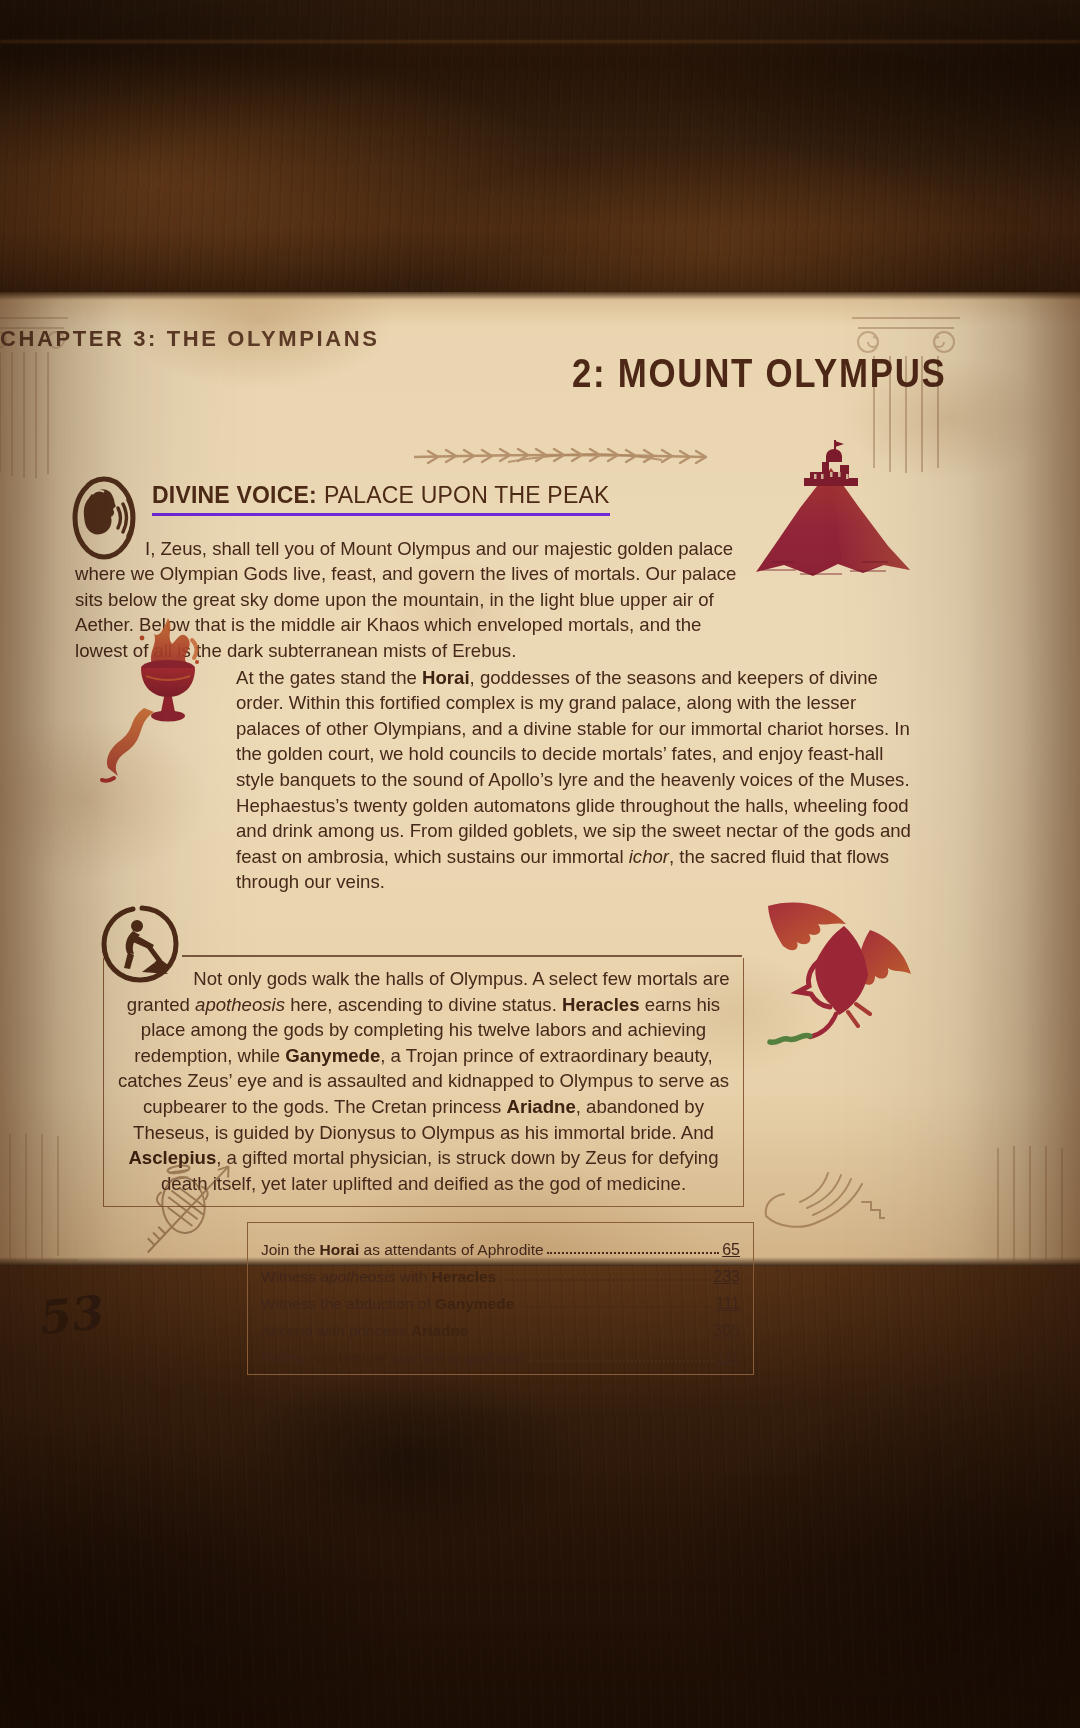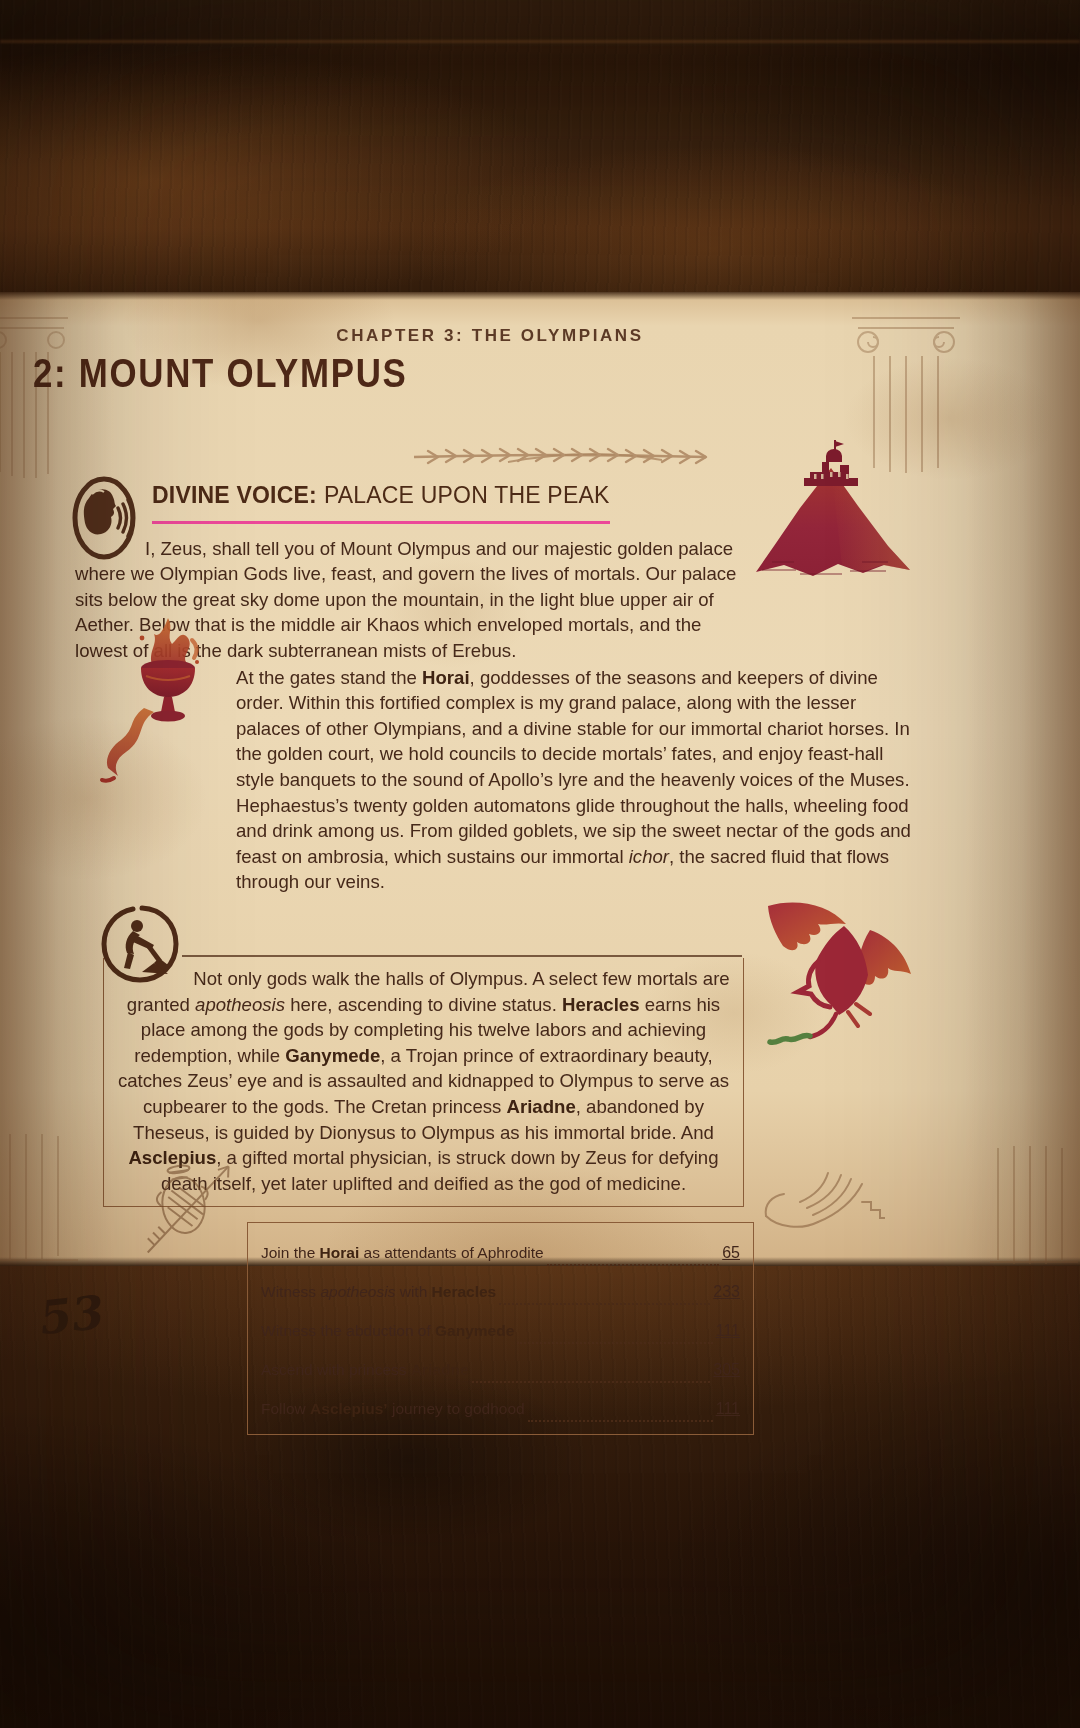--- a/index.html
+++ b/index.html
@@ -40,49 +40,49 @@
       linear-gradient(90deg, rgba(130,82,40,.48) 0, rgba(130,82,40,.10) 58px, transparent 115px, transparent 965px, rgba(130,82,40,.10) 1022px, rgba(130,82,40,.48) 100%),
       linear-gradient(180deg,#d8bb90 0,#e9d5b0 34px,#ecd9b6 45%,#e7d1aa 82%,#d2b287 100%);}
   .parchment::before{content:"";position:absolute;left:0;top:0;width:100%;height:8px;
     background:linear-gradient(180deg, rgba(56,32,14,.85), rgba(56,32,14,0));}
   .parchment::after{content:"";position:absolute;left:0;bottom:0;width:100%;height:9px;
     background:linear-gradient(0deg, rgba(46,26,11,.9), rgba(46,26,11,0));}
   .vignette{left:0;top:0;width:1080px;height:1728px;pointer-events:none;
     box-shadow:inset 0 0 190px 45px rgba(32,15,4,.42);}
 
   
-  .chapter{left:0;top:326px;width:980px;text-align:center;
-    font-size:17px;font-weight:600;letter-spacing:2.6px;color:#5c3a26;}
-  .title-wrap{left:0;top:350px;width:980px;text-align:left;}
+  .chapter{left:0;top:326px;width:980px;text-align:left;
+    font-size:22px;font-weight:600;letter-spacing:2.6px;color:#5c3a26;}
+  .title-wrap{left:0;top:350px;width:980px;text-align:right;}
   .title{display:inline-block;transform:scaleX(.85);transform-origin:center;
     font-size:41px;font-weight:700;letter-spacing:2px;color:#4e2817;}
 
   
   .h2{font-size:23px;color:#4c2a16;letter-spacing:.2px;white-space:nowrap;}
   .h2 .h-bold{font-weight:700;}
   .h2 .h-rest{font-weight:400;margin-left:7px;}
-  .dv-heading{left:152px;top:482px;border-bottom:3px solid #ec4899;padding-bottom:12px;}
+  .dv-heading{left:152px;top:482px;border-bottom:3px solid #6d28d9;padding-bottom:4px;}
   .exc-heading{left:184px;top:920px;}
   .exc-rule{left:182px;top:955px;width:560px;height:2px;background:#5c3a22;opacity:.8;}
 
   
   .body-text{font-size:18.6px;line-height:25.6px;color:#46291a;}
   .para1{left:75px;top:517px;width:662px;text-indent:70px;}
   .para2{left:236px;top:646px;width:678px;}
   .seg-b{font-weight:700;color:#3e2312;}
   .seg-i{font-style:italic;}
 
   .exc-box{left:103px;top:958px;width:641px;box-sizing:border-box;
     border:1.5px solid #8a5c38;border-top:none;padding:8px 10px 10px;}
   .exc-box .body-text{text-indent:76px;text-align:center;}
 
   
   .toc{left:247px;top:1222px;width:507px;box-sizing:border-box;
     border:1.5px solid #8a5c38;padding:9px 13px 7px;}
-  .toc-row{display:flex;align-items:flex-start;height:27px;font-size:15.5px;color:#40251a;margin-top:12px;}
+  .toc-row{display:flex;align-items:flex-end;height:27px;font-size:15.5px;color:#40251a;}
   .toc-label{white-space:nowrap;}
   .leader{flex:1;margin:0 3px;border-bottom:2.5px dotted #4a2a16;align-self:flex-end;margin-bottom:5px;min-width:20px;}
   .toc-page{font-size:16px;text-decoration:underline;}
 
   .page-num{left:40px;top:1288px;font-family:"DejaVu Serif",serif;font-style:italic;
     font-weight:700;font-size:46px;color:#2f1b0e;transform:rotate(-6deg);}
 
   
   .dv-icon{left:72px;top:476px;}
   .exc-icon{left:98px;top:902px;}

